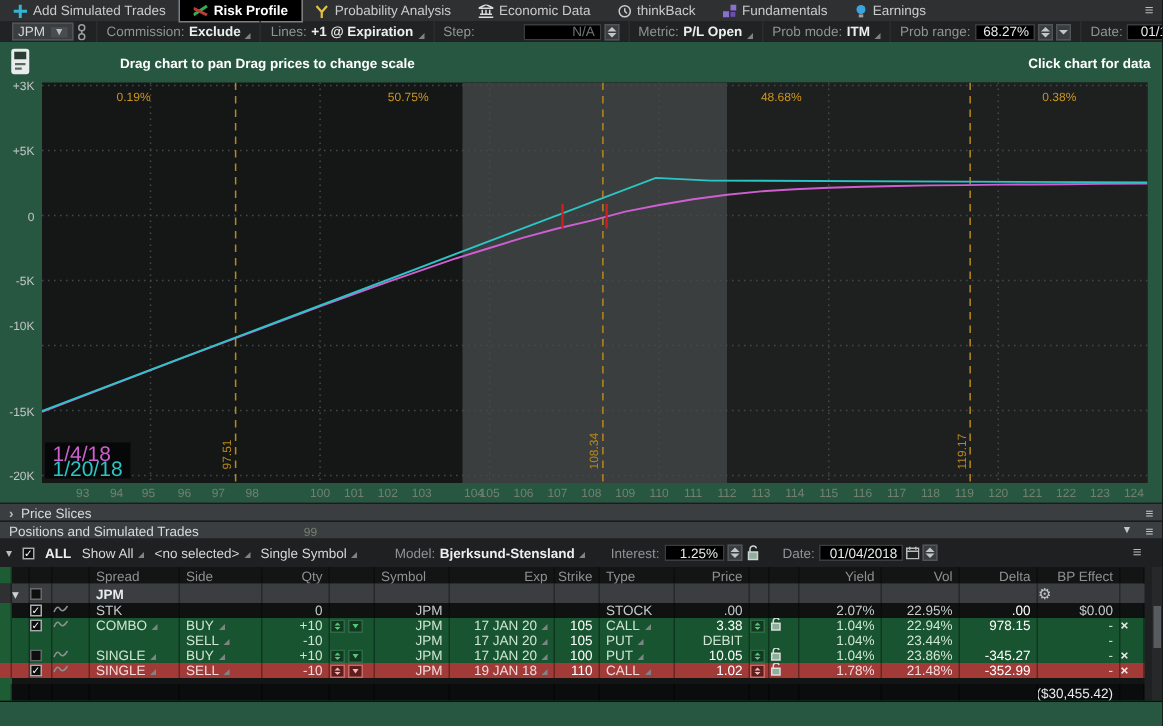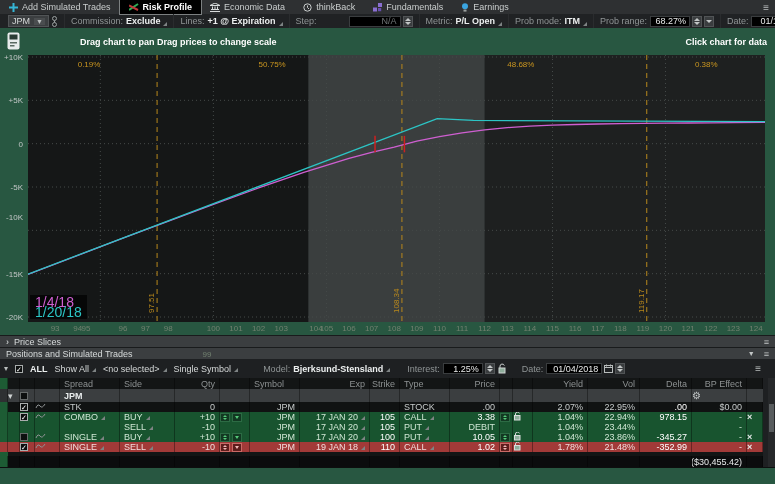--- a/index.html
+++ b/index.html
@@ -104,20 +104,28 @@
           <span>
             <svg width="10" height="9">
               <path d="M0 7L9 1" stroke="#2fae57" stroke-width="2"></path>
               <path d="M0 2.5L9 7" stroke="#c03a3a" stroke-width="2"></path>
             </svg>
           </span>
           <span>Risk Profile</span>
         </div>
         <div class="tab">
           <span>
+            <svg width="9" height="9">
+              <path d="M4.5 9V5M4.5 5L1 1M4.5 5L8 1" stroke="#e3c23a" fill="none" stroke-width="1.5"></path>
+            </svg>
+          </span>
+          <span>Probability Analysis</span>
+        </div>
+        <div class="tab">
+          <span>
             <svg width="10" height="9">
               <path d="M0 8.5h10M1 6.5h8M2.5 3.5v3M5 3.5v3M7.5 3.5v3M0 2.5L5 0l5 2.5z" stroke="#d8dcdc" fill="none"></path>
             </svg>
           </span>
           <span>Economic Data</span>
         </div>
         <div class="tab">
           <span>
             <svg width="9" height="9">
               <circle cx="4.5" cy="4.5" r="3.7" stroke="#c8cccc" fill="none"></circle>
@@ -217,21 +225,21 @@
             <rect x="0.5" y="0.5" width="12" height="17" rx="2" fill="#e8ecec"></rect>
             <rect x="2.5" y="2.5" width="8" height="5" fill="#2a3c34"></rect>
             <rect x="3" y="10" width="7" height="1.5" fill="#5a6a62"></rect>
             <rect x="3" y="13" width="4.5" height="1.5" fill="#5a6a62"></rect>
           </svg>
       </span>
       <span class="instr-left">Drag chart to pan Drag prices to change scale</span>
       <span class="instr-right">Click chart for data</span>
     </div>
     <div class="ylabels" id="ylabels">
-        <div style="top: -2px;">+10K</div>
+        <div style="top: -2px;">+3K</div>
         <div style="top: 41.3333px;">+5K</div>
         <div style="top: 84.6667px;">0</div>
         <div style="top: 128px;">-5K</div>
         <div style="top: 158px;">-10K</div>
         <div style="top: 214.667px;">-15K</div>
         <div style="top: 258px;">-20K</div>
       </div>
     <div class="plot" id="plot">
       <svg id="chartsvg" width="737" height="267">
           <rect x="456.6687116564417" y="0" width="280.3312883435583" height="267" fill="#1e2020"></rect>
@@ -265,21 +273,21 @@
           <text x="678.2208588957054" y="12" fill="#c9951f" font-size="8" text-anchor="middle" font-family="Liberation Sans, sans-serif">0.38%</text>
         </svg>
       <div class="legend" id="legend">
           <div style="color: rgb(207, 95, 209);">1/4/18</div>
           <div style="color: rgb(44, 197, 197);">1/20/18</div>
         </div>
     </div>
     <div class="xlabels" id="xlabels">
         <div style="left: 27.1288px;">93</div>
         <div style="left: 49.7362px;">94</div>
-        <div style="left: 58px;">95</div>
+        <div style="left: 71px;">95</div>
         <div style="left: 94.9509px;">96</div>
         <div style="left: 117.558px;">97</div>
         <div style="left: 140.166px;">98</div>
         <div style="left: 179px; margin-top: 26px;">99</div>
         <div style="left: 185.38px;">100</div>
         <div style="left: 207.988px;">101</div>
         <div style="left: 230.595px;">102</div>
         <div style="left: 253.202px;">103</div>
         <div style="left: 288px;">104</div>
         <div style="left: 298.417px;">105</div>

